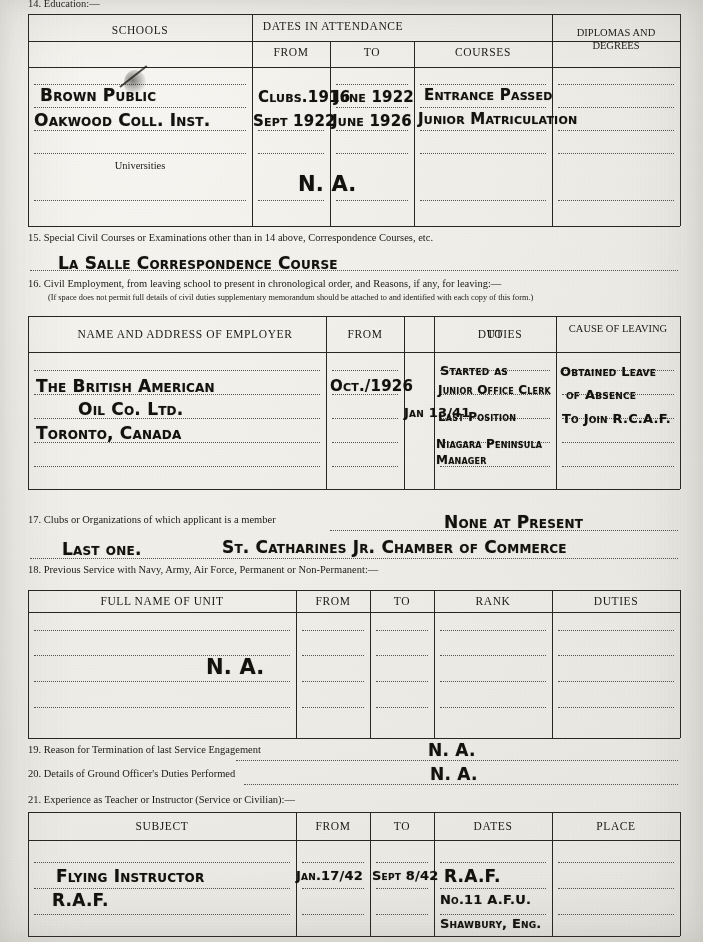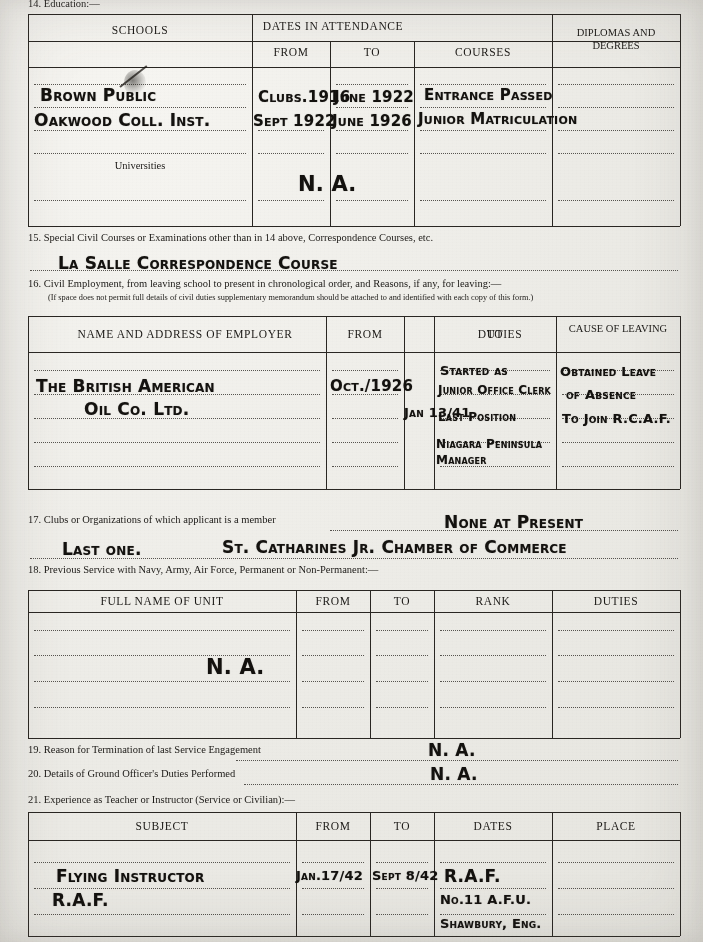--- a/index.html
+++ b/index.html
@@ -213,21 +213,22 @@
   <div class="dots" style="left:332px; top:442px; width:66px;"></div>
   <div class="dots" style="left:440px; top:442px; width:110px;"></div>
   <div class="dots" style="left:562px; top:442px; width:112px;"></div>
 
   <div class="dots" style="left:34px; top:466px; width:286px;"></div>
   <div class="dots" style="left:332px; top:466px; width:66px;"></div>
   <div class="dots" style="left:440px; top:466px; width:110px;"></div>
   <div class="dots" style="left:562px; top:466px; width:112px;"></div>
 
   <div class="hw s1 sc" style="left:36px; top:376px;">The British American</div>
-  <div class="hw s1 sc" style="left:84px; top:399px;text-align:center;">Oil Co. Ltd.</div>
+  <div class="hw s1 sc" style="left:78px; top:399px;text-align:center;">Oil Co. Ltd.</div>
+  <div class="hw s1 sc" style="left:36px; top:423px;">Toronto, Canada</div>
 
   <div class="hw s2 sc" style="left:330px; top:377px;">Oct./1926</div>
   <div class="hw s3 sc" style="left:404px; top:405px;">Jan 13/41</div>
 
   <div class="hw s3 sc" style="left:440px; top:363px;">Started as</div>
   <div class="hw s4 sc" style="left:438px; top:383px;">Junior Office Clerk</div>
   <div class="hw s4 sc" style="left:438px; top:410px;">Last Position</div>
   <div class="hw s4 sc" style="left:436px; top:437px; width:120px; white-space:normal; line-height:1.3;">Niagara Peninsula Manager</div>
 
   <div class="hw s3 sc" style="left:560px; top:364px;">Obtained Leave</div>

